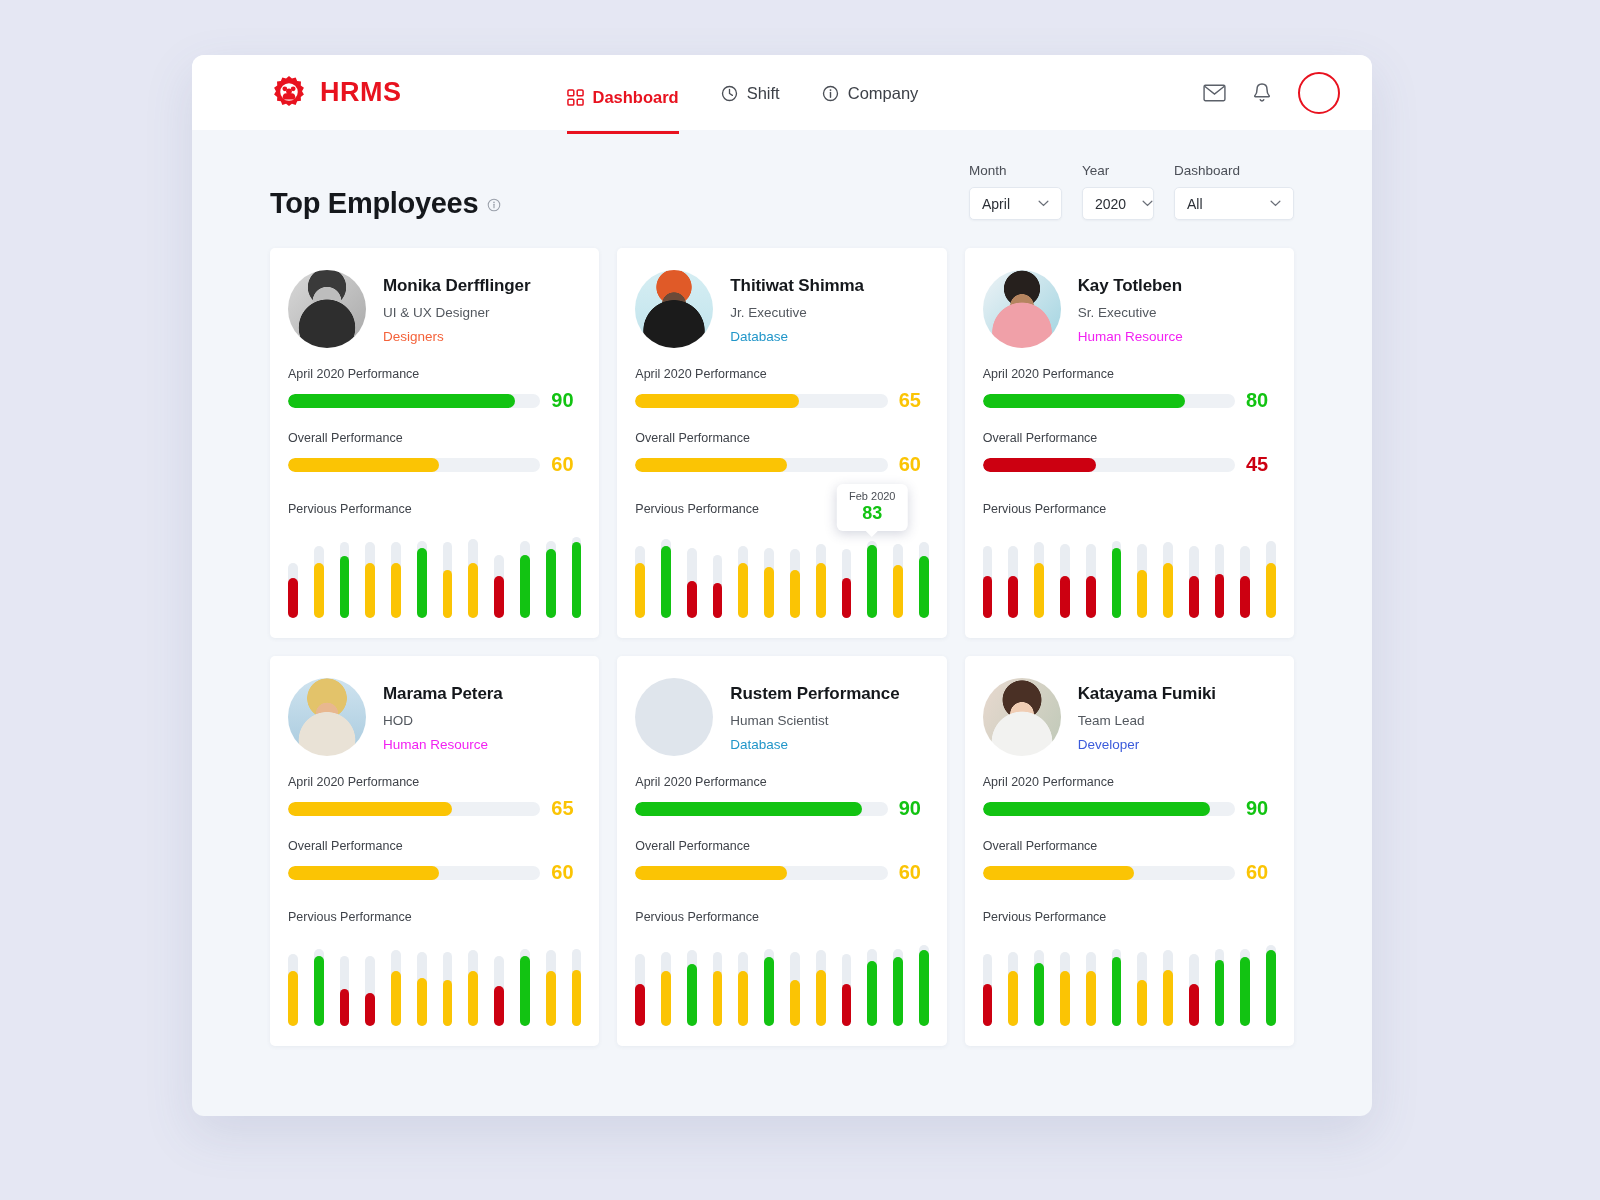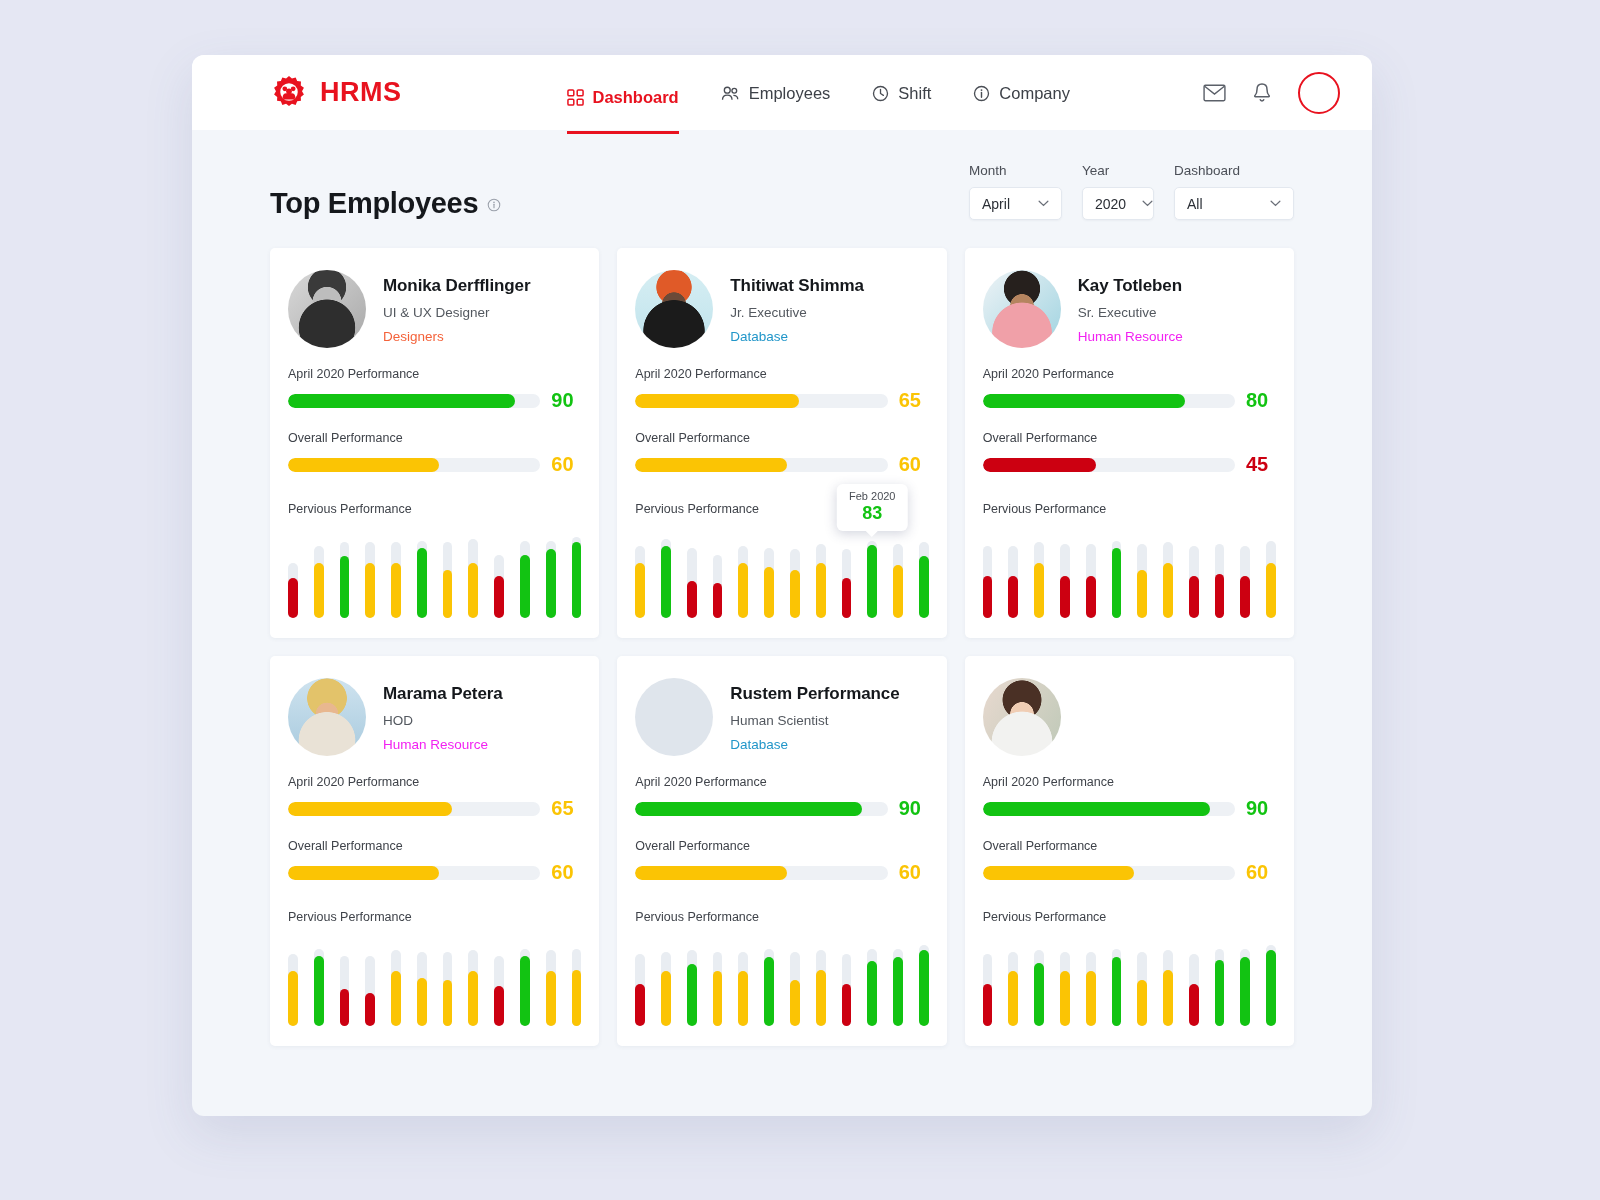--- a/index.html
+++ b/index.html
@@ -213,31 +213,20 @@
           <svg width="17" height="17" viewBox="0 0 18 18">
             <rect x="1" y="1" width="6.2" height="6.2" rx="1.2" fill="none" stroke="#e8121f" stroke-width="1.6"></rect>
             <rect x="10.8" y="1" width="6.2" height="6.2" rx="1.2" fill="none" stroke="#e8121f" stroke-width="1.6"></rect>
             <rect x="1" y="10.8" width="6.2" height="6.2" rx="1.2" fill="none" stroke="#e8121f" stroke-width="1.6"></rect>
             <rect x="10.8" y="10.8" width="6.2" height="6.2" rx="1.2" fill="none" stroke="#e8121f" stroke-width="1.6"></rect>
           </svg>
         </span>
         <span>Dashboard</span>
       </div>
 
-      <div class="nav-item">
-        <span class="nav-ico">
-          <svg width="19" height="17" viewBox="0 0 20 17">
-            <circle cx="6.6" cy="5" r="3.1" fill="none" stroke="#4a4e55" stroke-width="1.4"></circle>
-            <circle cx="14" cy="5.6" r="2.5" fill="none" stroke="#4a4e55" stroke-width="1.4"></circle>
-            <path d="M1.6 15c0-3 2.2-4.8 5-4.8s5 1.8 5 4.8" fill="none" stroke="#4a4e55" stroke-width="1.4"></path>
-            <path d="M13 10.4c2.6 0 4.6 1.6 4.6 4.2" fill="none" stroke="#4a4e55" stroke-width="1.4"></path>
-          </svg>
-        </span>
-        <span>Employees</span>
-      </div>
 
       <div class="nav-item">
         <span class="nav-ico">
           <svg width="17" height="17" viewBox="0 0 18 18">
             <circle cx="9" cy="9" r="7.4" fill="none" stroke="#4a4e55" stroke-width="1.4"></circle>
             <path d="M9 4.6V9l3.1 2" fill="none" stroke="#4a4e55" stroke-width="1.4" stroke-linecap="round"></path>
           </svg>
         </span>
         <span>Shift</span>
       </div>
@@ -727,20 +716,25 @@
               <div class="bar-col">
                 <div class="bar-track" style="height: 92%;"></div>
                 <div class="bar-fill" style="height: 86%; background: rgb(18, 195, 18);"></div>
               </div>
             </div>
           </div>
         </div>
         <div class="card">
           <div class="emp-head">
             <div class="emp-photo" style="background-image: radial-gradient(circle at 50% 82%, rgb(242, 242, 240) 0px, rgb(242, 242, 240) 40%, transparent 41%), radial-gradient(circle at 50% 46%, rgb(240, 205, 180) 0px, rgb(240, 205, 180) 20%, transparent 21%), radial-gradient(circle at 50% 28%, rgb(74, 48, 37) 0px, rgb(74, 48, 37) 28%, transparent 29%), linear-gradient(120deg, rgb(232, 217, 207), rgb(191, 201, 184)); background-size: cover;"></div>
+            <div class="emp-meta">
+              <div class="emp-name">Katayama Fumiki</div>
+              <div class="emp-role">Team Lead</div>
+              <div class="emp-dept" style="color: rgb(59, 91, 219);">Developer</div>
+            </div>
           </div>
           <div class="metric">
             <div class="metric-label">April 2020 Performance</div>
             <div class="metric-row">
               <div class="track">
                 <div class="fill" style="width: 90%; background: rgb(18, 195, 18);"></div>
               </div>
               <div class="metric-val" style="color: rgb(18, 195, 18);">90</div>
             </div>
           </div>

